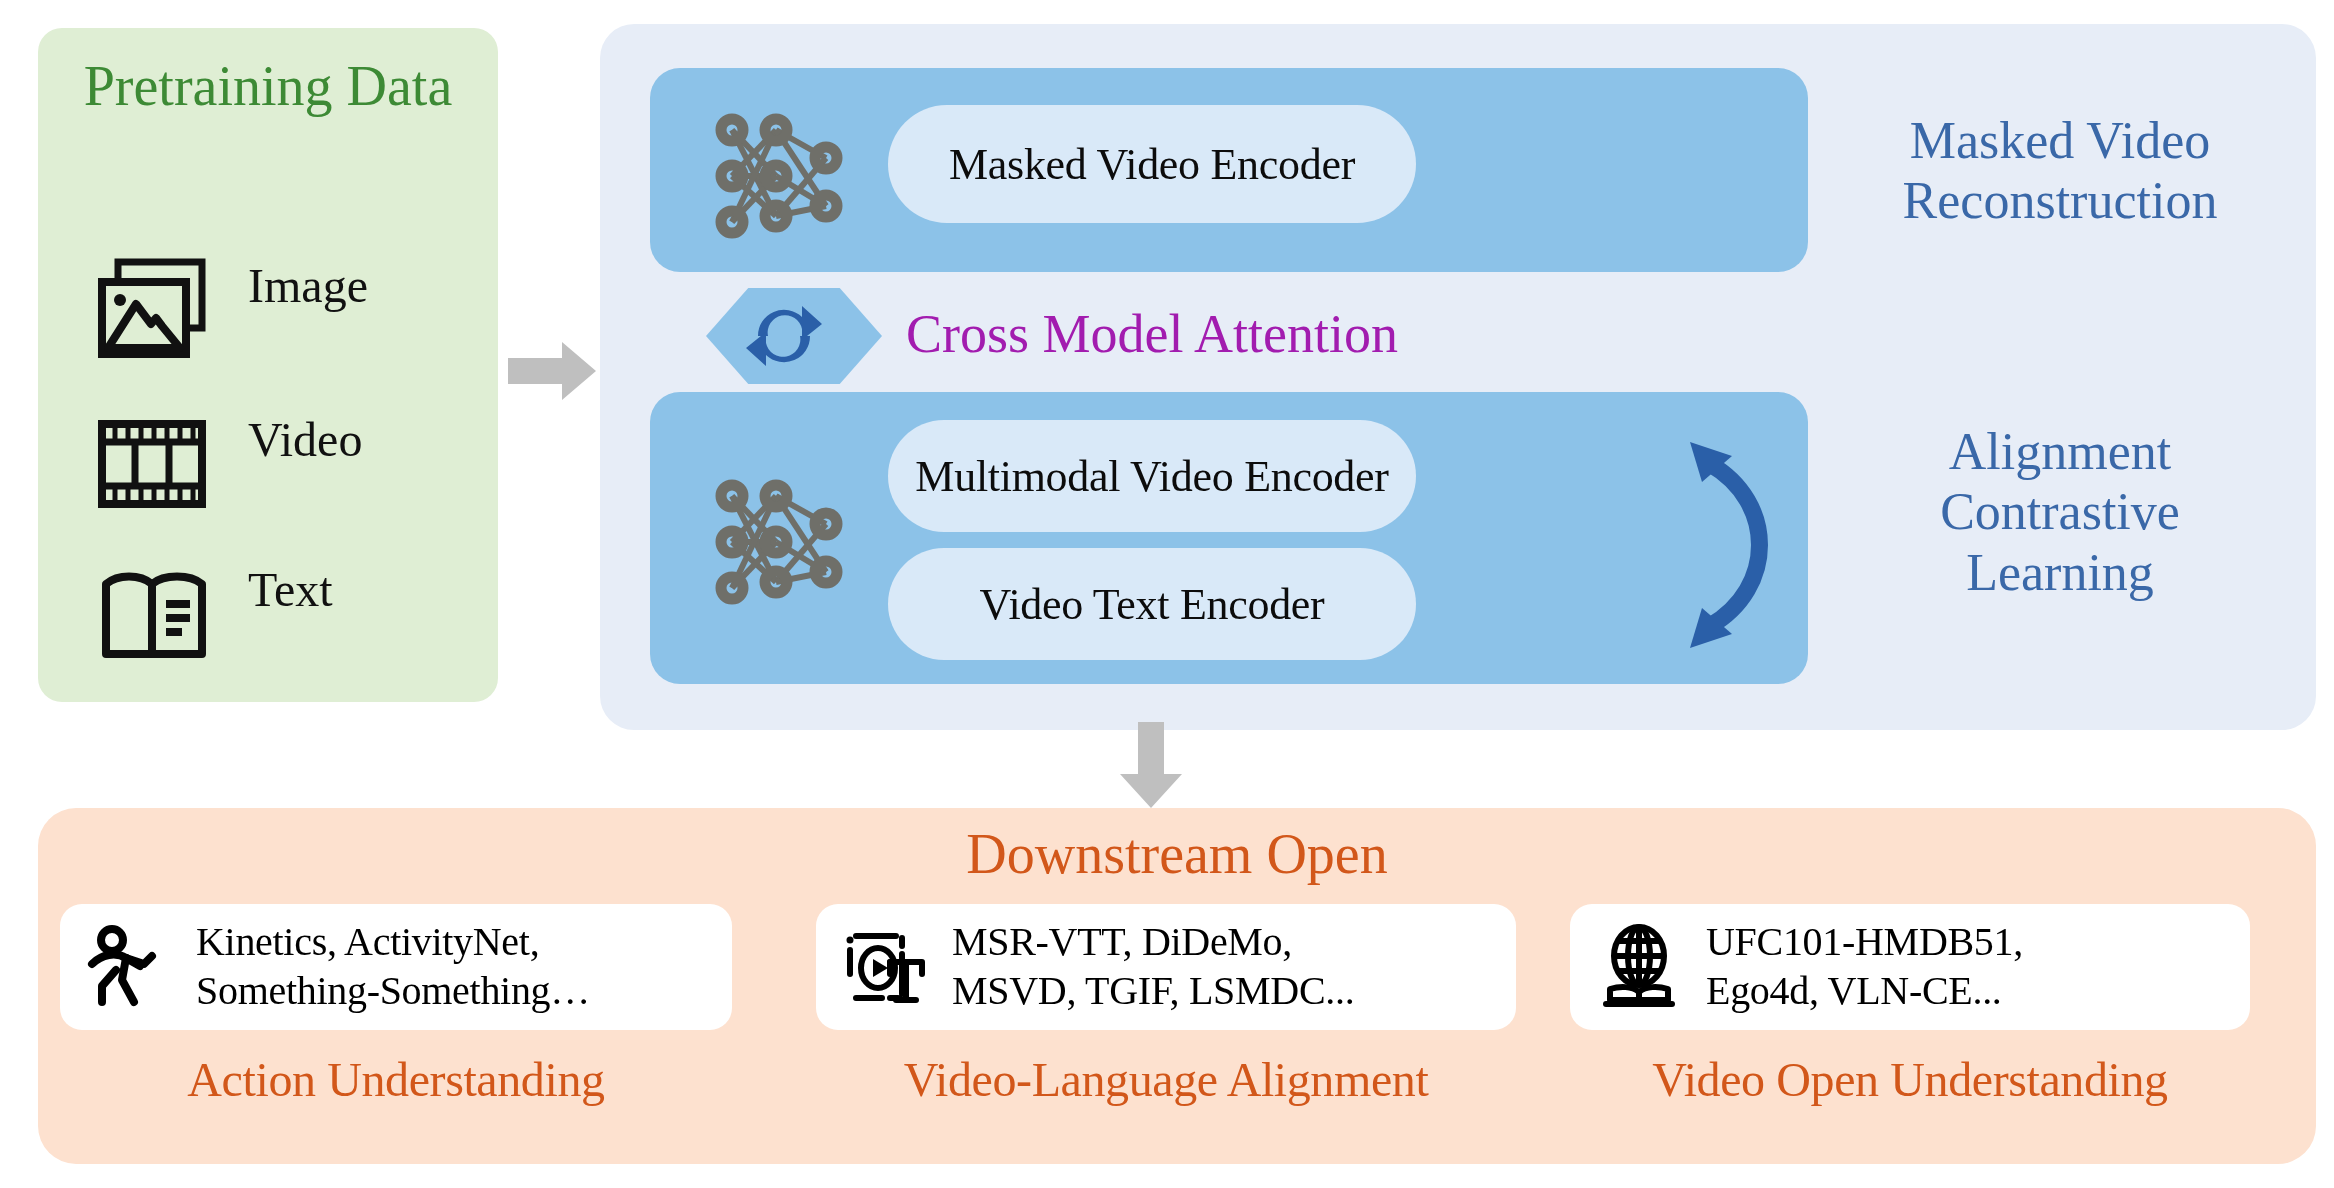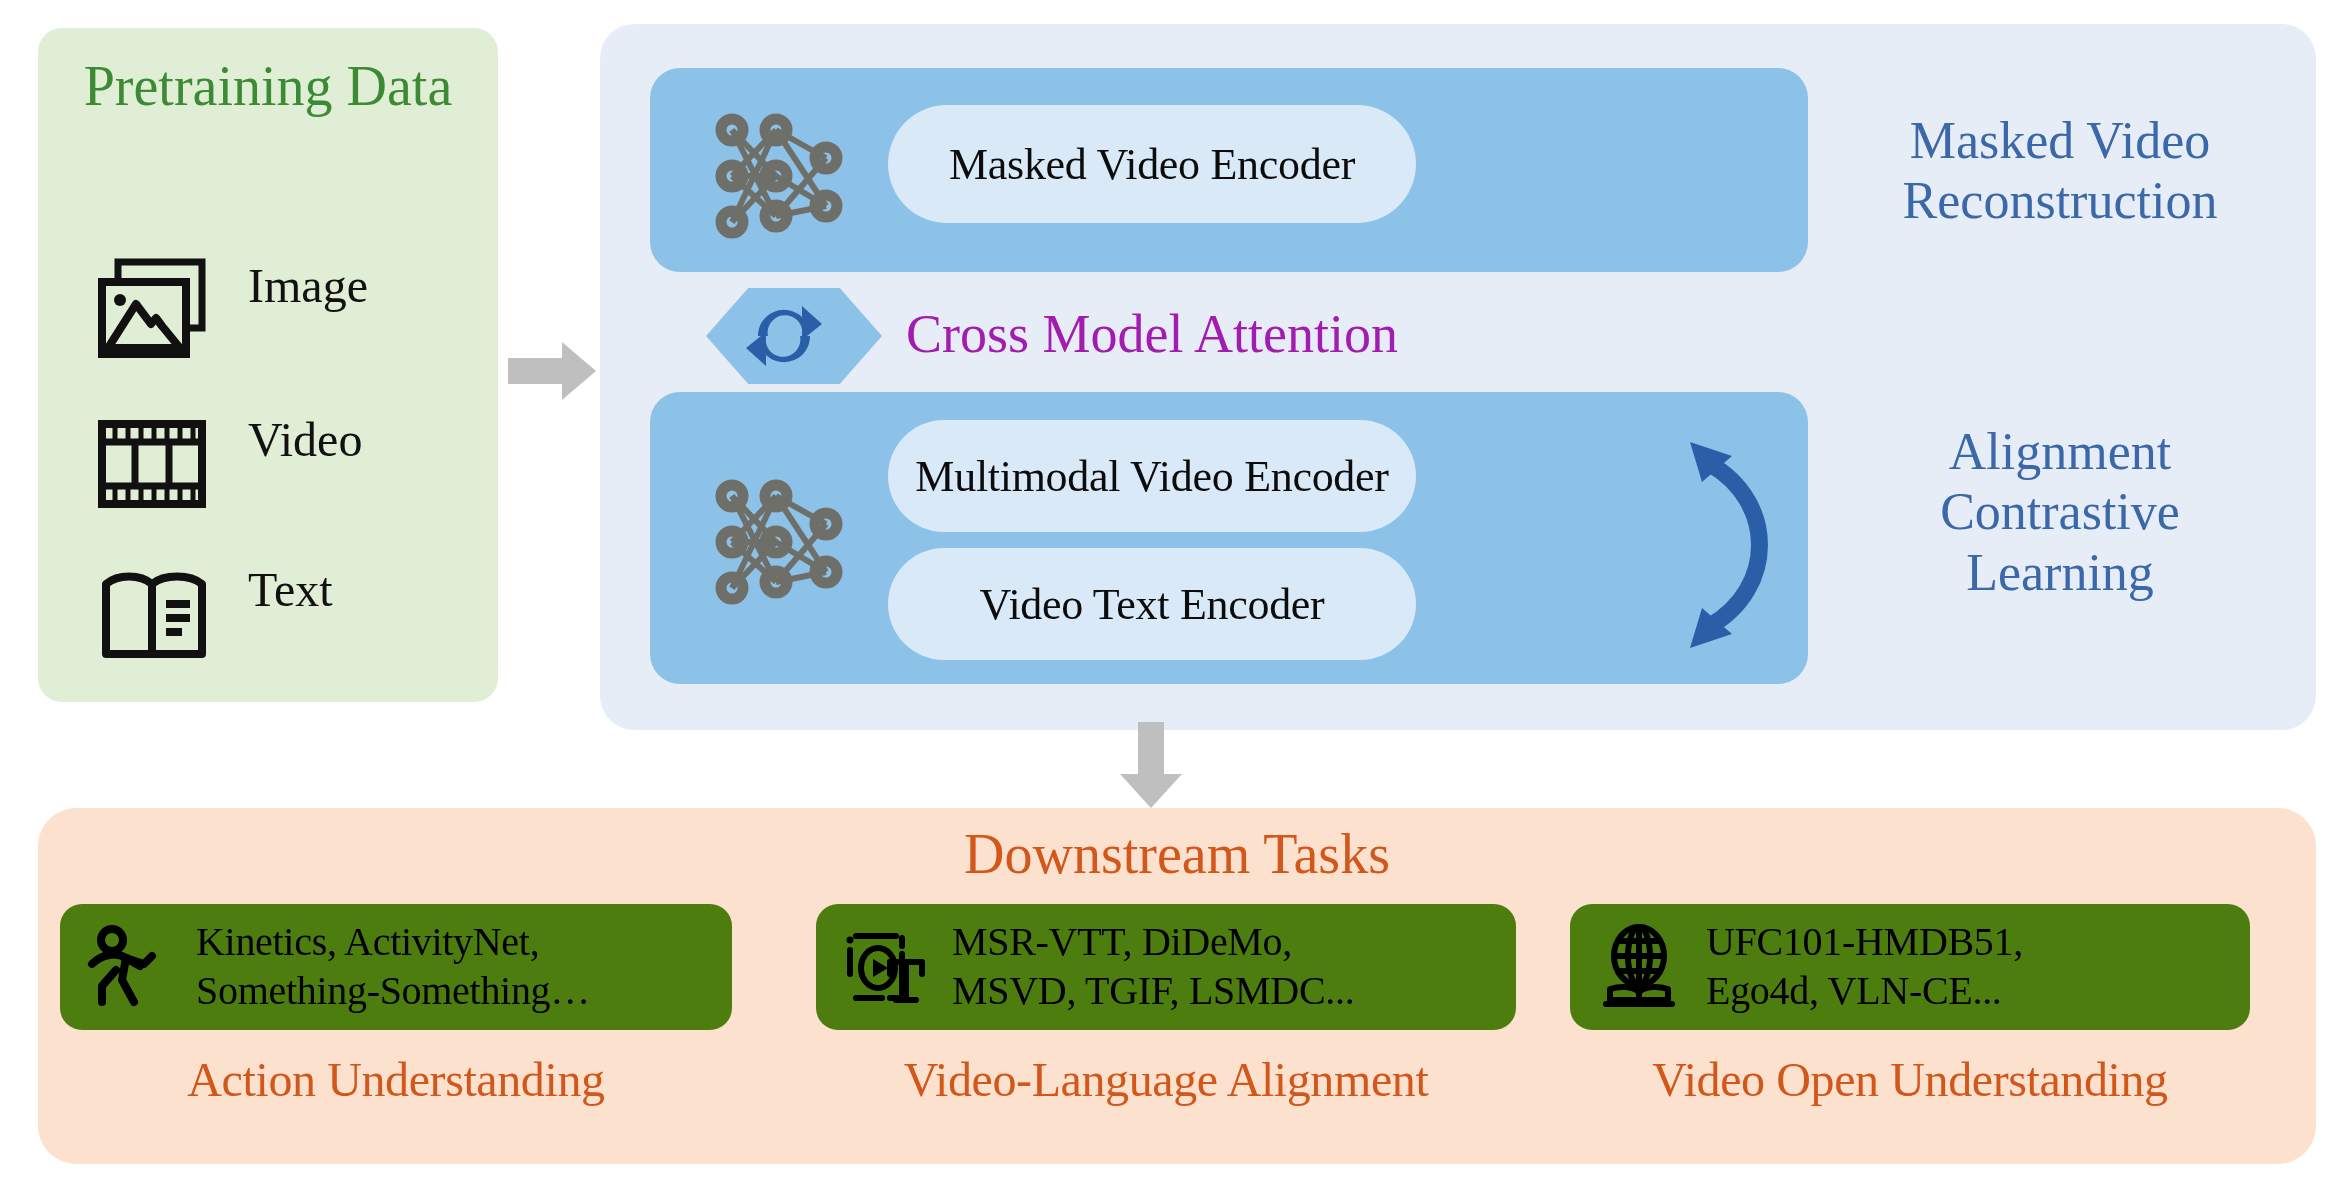--- a/index.html
+++ b/index.html
@@ -68,21 +68,21 @@
   #orange-panel{left:38px;top:808px;width:2278px;height:356px;
       background:#fde1cf;border-radius:38px;}
   #ds-title{position:absolute;left:0;top:14px;width:100%;text-align:center;
       color:#d2571a;font-size:56px;}
 
   .task{position:absolute;top:96px;width:730px;}
   #task-0{left:22px;}
   #task-1{left:778px;}
   #task-2{left:1532px;}
 
-  .task-card{position:relative;background:#4d7c0f;border-radius:22px;
+  .task-card{position:relative;background:#ffffff;border-radius:22px;
       height:126px;display:flex;align-items:center;gap:24px;padding:9px 26px;
       box-sizing:border-box;}
   .task-card.w0{width:672px;}
   .task-card.w1{width:700px;}
   .task-card.w2{width:680px;}
   .task-icon{width:86px;height:86px;flex:none;position:relative;}
   .task-list{font-size:40px;color:#000;line-height:1.22;letter-spacing:-0.3px;}
   .task-caption{margin-top:22px;text-align:center;color:#d2571a;font-size:48px;
       letter-spacing:-0.4px;}
   #task-0 .task-caption{width:672px;}
@@ -251,21 +251,21 @@
   <div class="side-title" id="side-mcl">Alignment Contrastive Learning</div>
 </div>
 
 <div id="arrow-down">
   <svg viewBox="0 0 62 86" width="62" height="86">
     <path d="M18 0 L44 0 L44 52 L62 52 L31 86 L0 52 L18 52 Z" fill="#bfbfbf"></path>
   </svg>
 </div>
 
 <div class="panel" id="orange-panel">
-  <div id="ds-title">Downstream Tasks</div>
+  <div id="ds-title">Downstream Open</div>
 
   <div class="task" id="task-0">
     <div class="task-card w0">
       <div class="task-icon">
         <svg viewBox="0 0 86 86" width="86" height="86">
           <circle cx="26" cy="16" r="11" fill="none" stroke="#000" stroke-width="8"></circle>
           <path d="M6 40 C16 30 30 28 40 34 L54 42" fill="none" stroke="#000" stroke-width="8" stroke-linecap="round"></path>
           <path d="M40 34 L36 56 L48 78" fill="none" stroke="#000" stroke-width="8" stroke-linecap="round" stroke-linejoin="round"></path>
           <path d="M30 46 L16 62 L16 78" fill="none" stroke="#000" stroke-width="8" stroke-linecap="round" stroke-linejoin="round"></path>
           <path d="M40 34 L58 40 L66 32" fill="none" stroke="#000" stroke-width="8" stroke-linecap="round" stroke-linejoin="round"></path>

